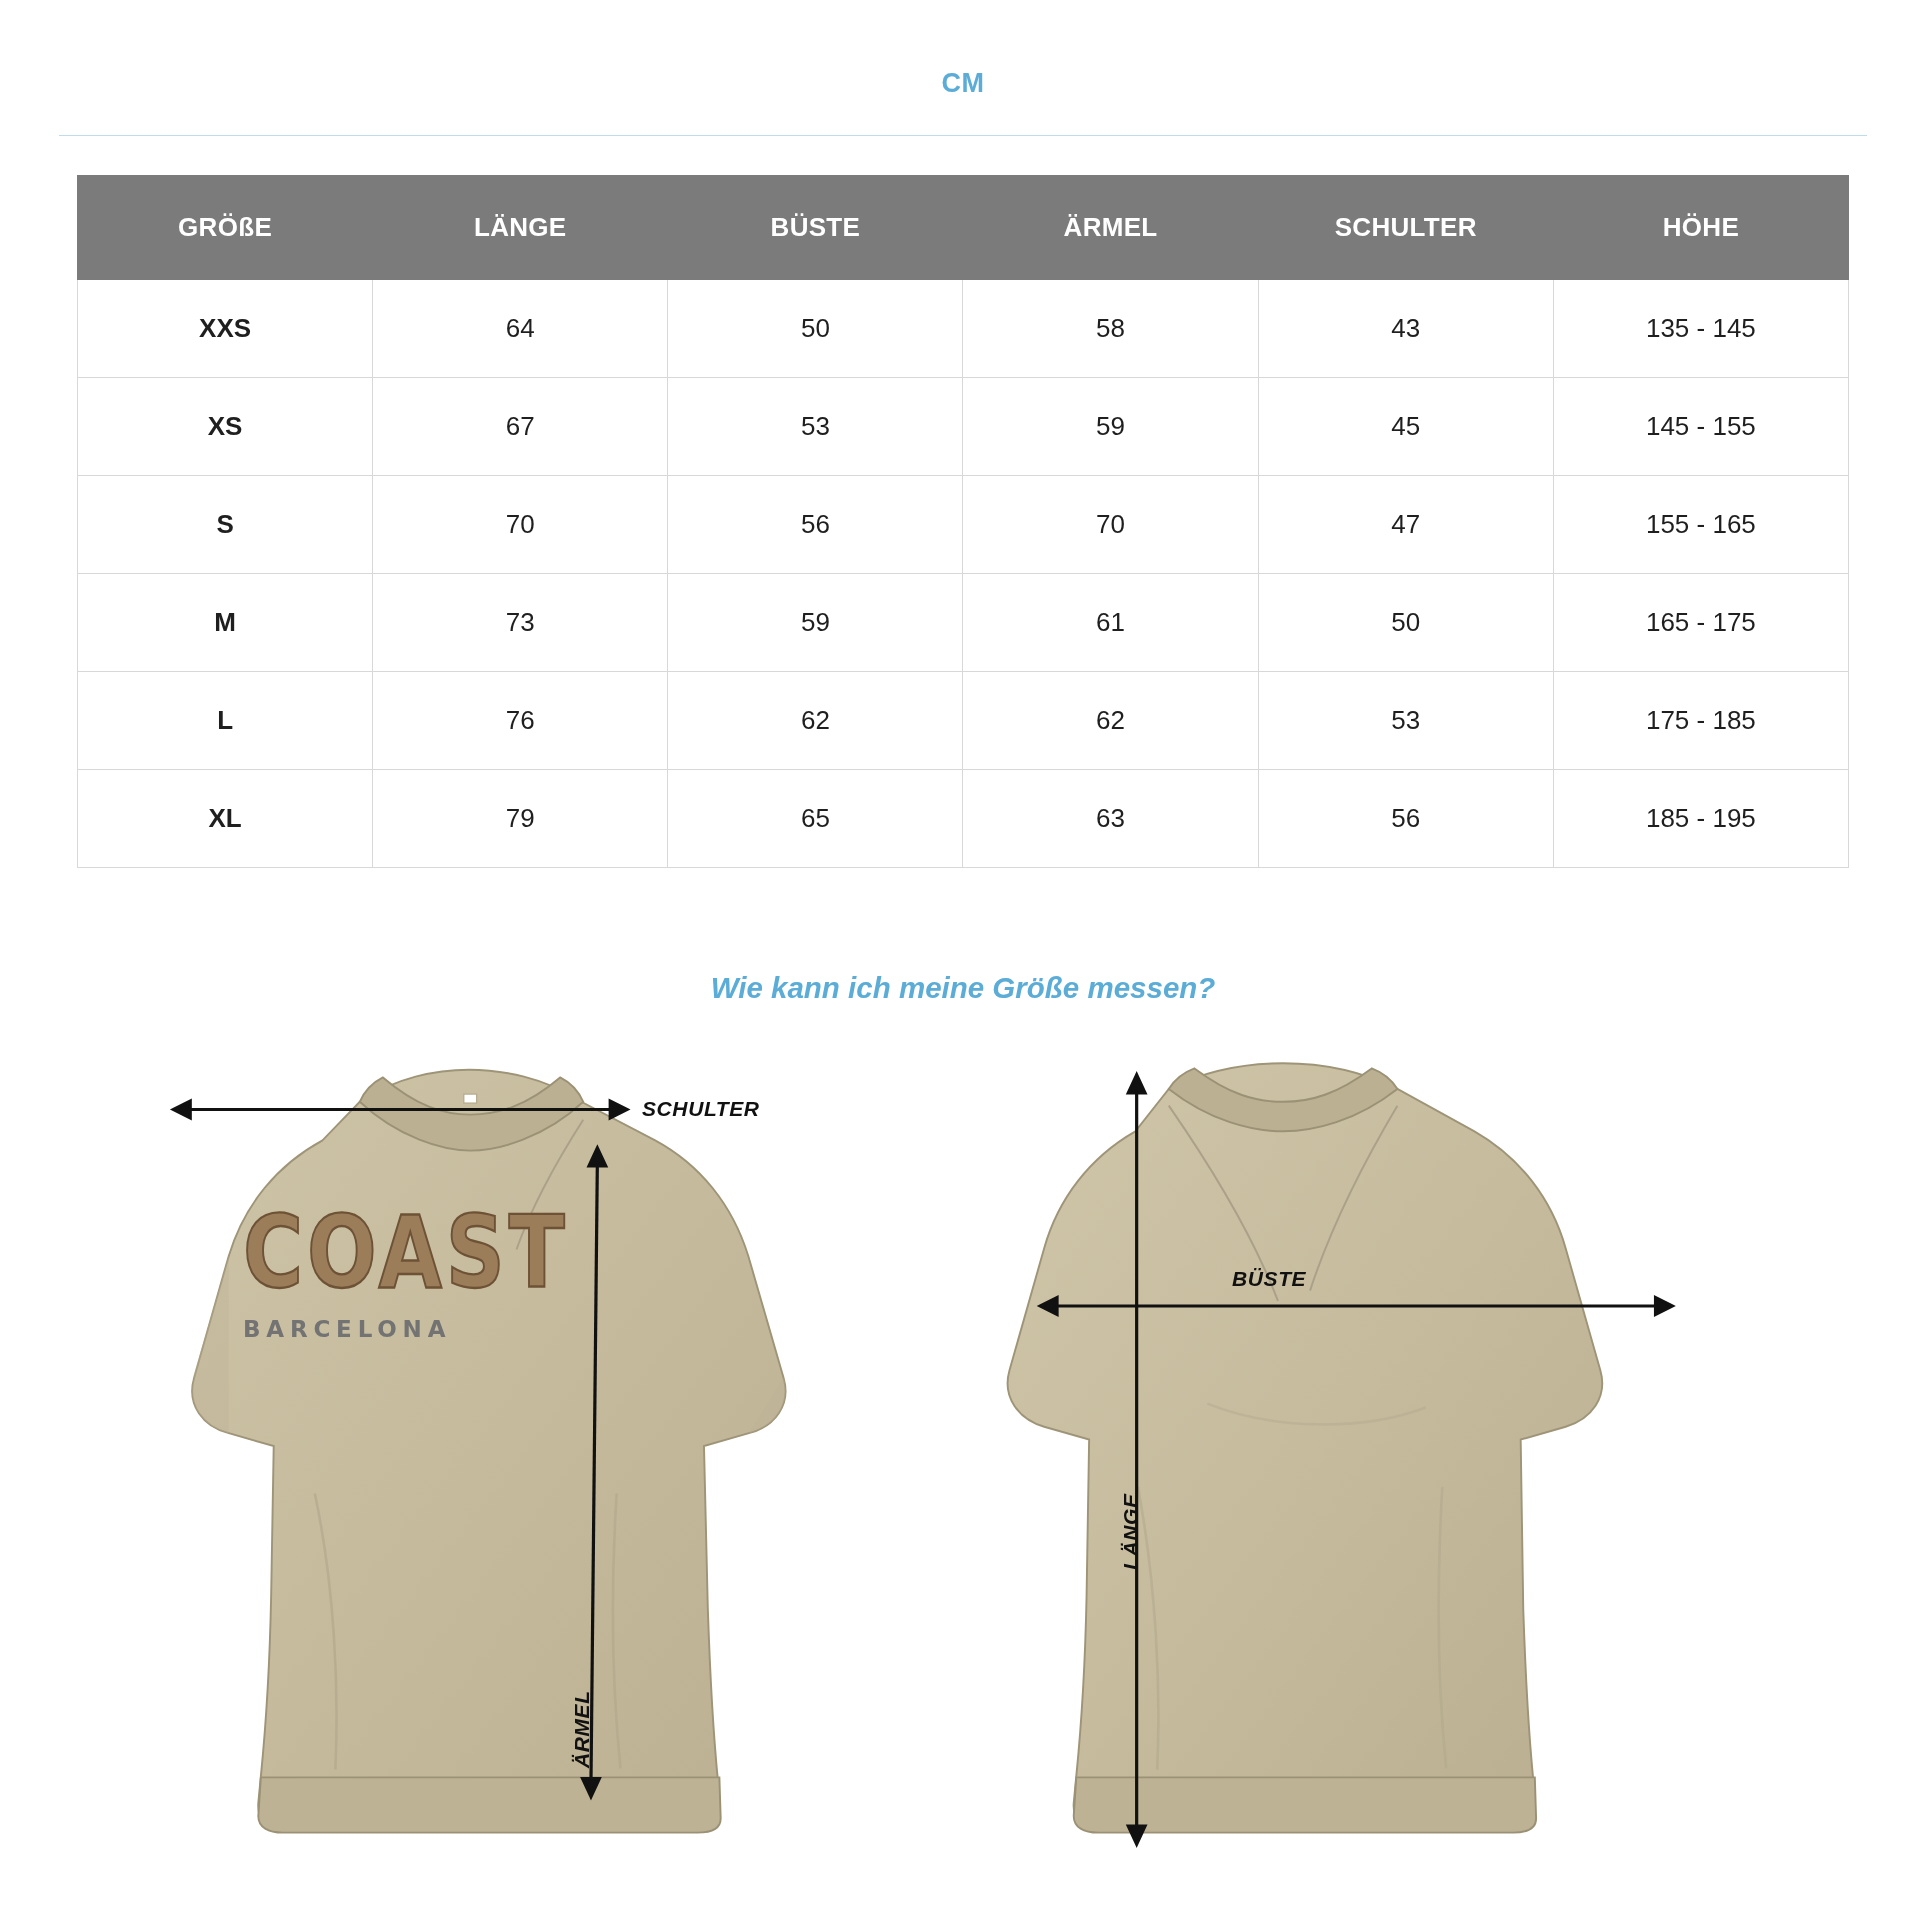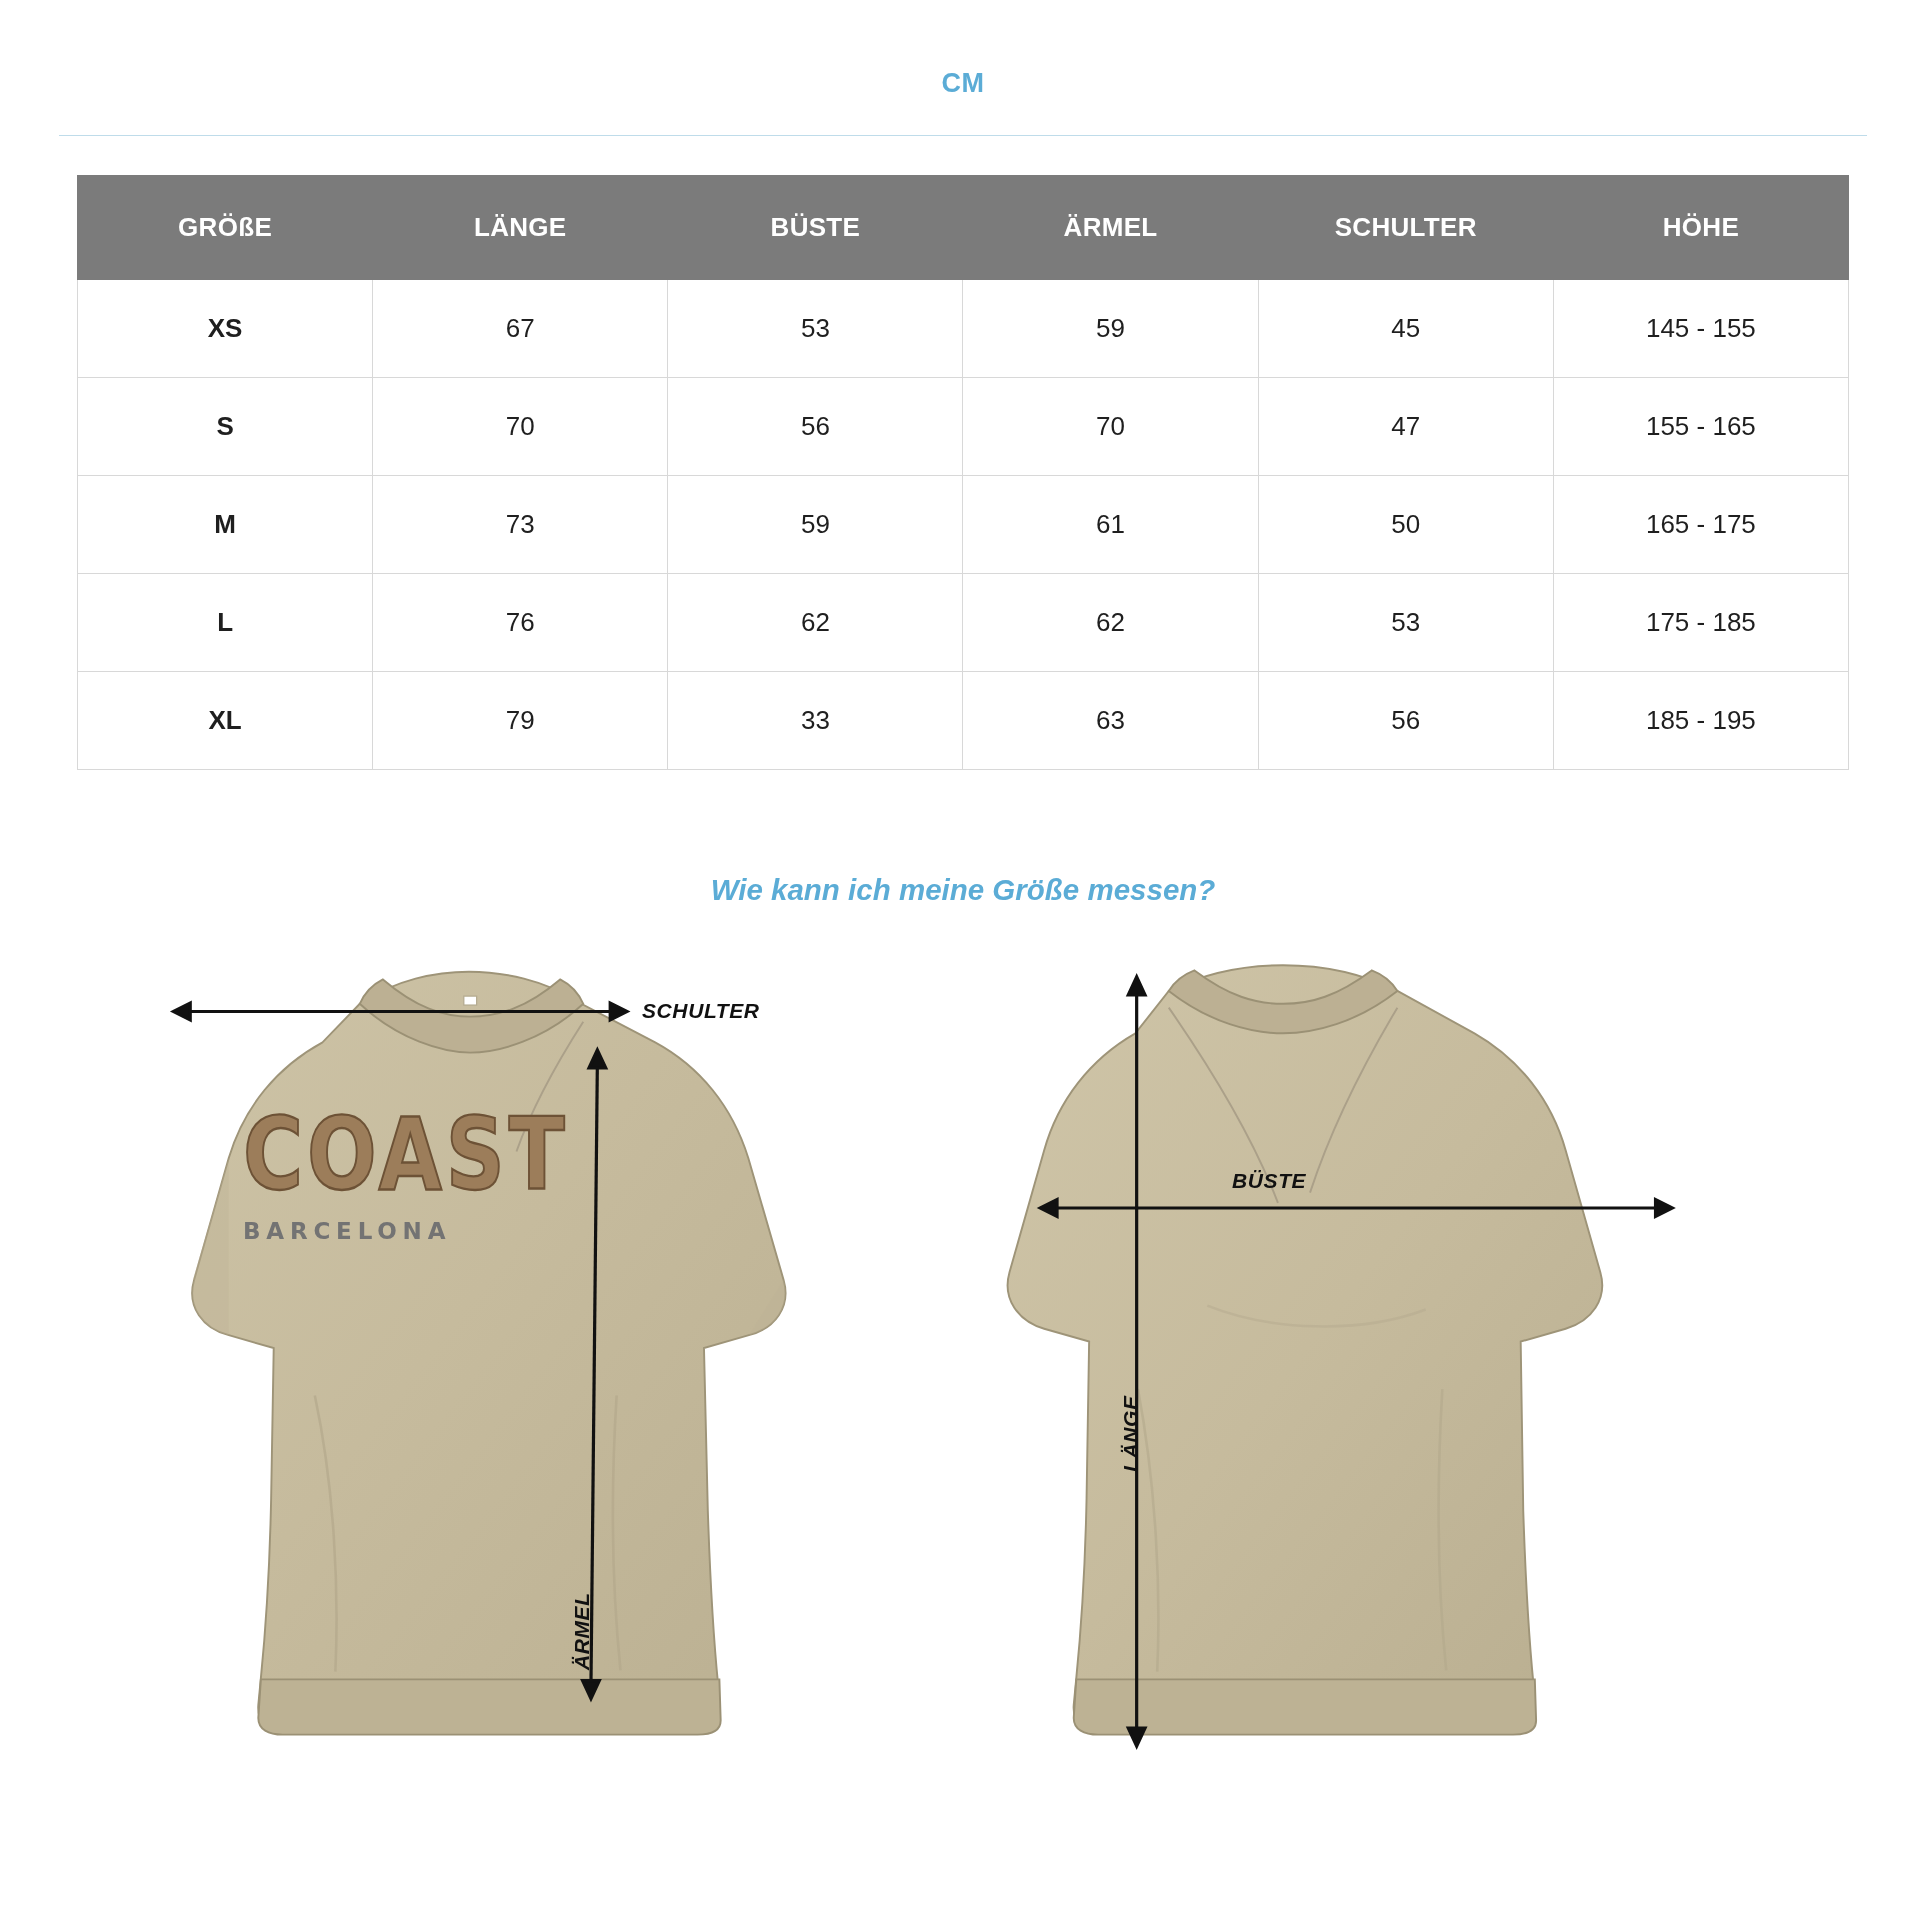--- a/index.html
+++ b/index.html
@@ -161,20 +161,28 @@
         <th>GRÖßE</th>
         <th>LÄNGE</th>
         <th>BÜSTE</th>
         <th>ÄRMEL</th>
         <th>SCHULTER</th>
         <th>HÖHE</th>
       </tr>
     </thead>
     <tbody>
       <tr>
+        <td class="size-cell">XXS</td>
+        <td>64</td>
+        <td>50</td>
+        <td>58</td>
+        <td>43</td>
+        <td>135 - 145</td>
+      </tr>
+      <tr>
         <td class="size-cell">XS</td>
         <td>67</td>
         <td>53</td>
         <td>59</td>
         <td>45</td>
         <td>145 - 155</td>
       </tr>
       <tr>
         <td class="size-cell">S</td>
         <td>70</td>
@@ -195,21 +203,21 @@
         <td class="size-cell">L</td>
         <td>76</td>
         <td>62</td>
         <td>62</td>
         <td>53</td>
         <td>175 - 185</td>
       </tr>
       <tr>
         <td class="size-cell">XL</td>
         <td>79</td>
-        <td>33</td>
+        <td>65</td>
         <td>63</td>
         <td>56</td>
         <td>185 - 195</td>
       </tr>
     </tbody>
   </table>
 </div>
 
 <div class="question-wrap">
   <span class="question">Wie kann ich meine Größe messen?</span>

